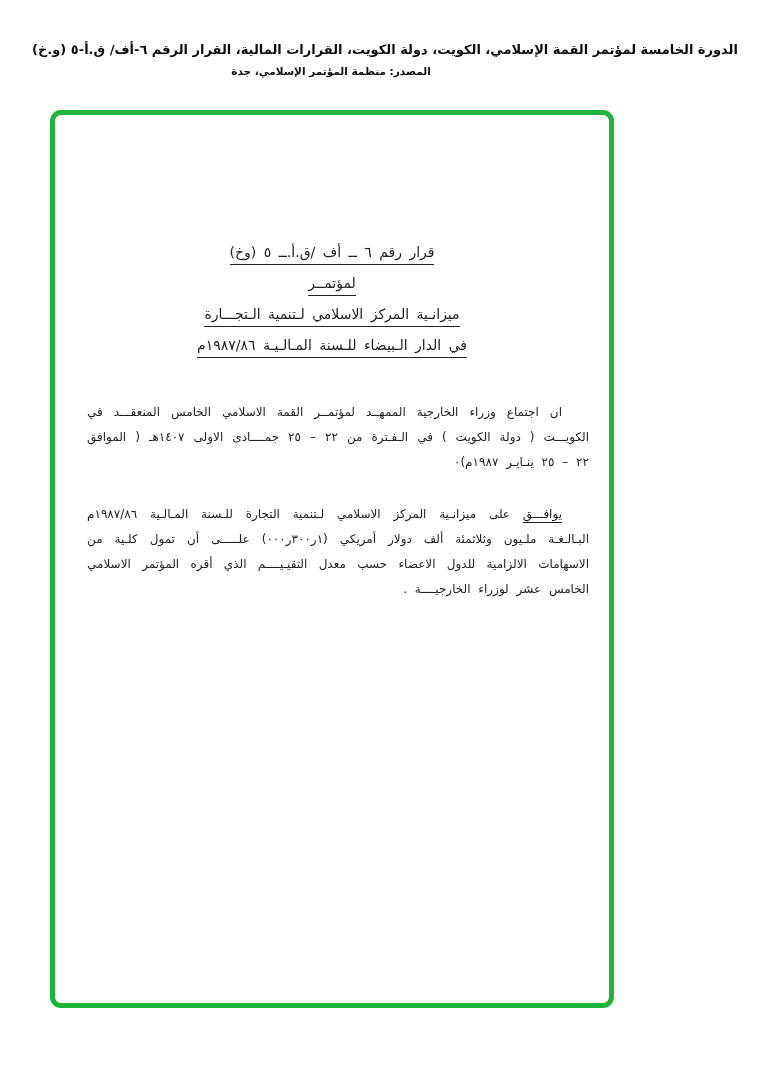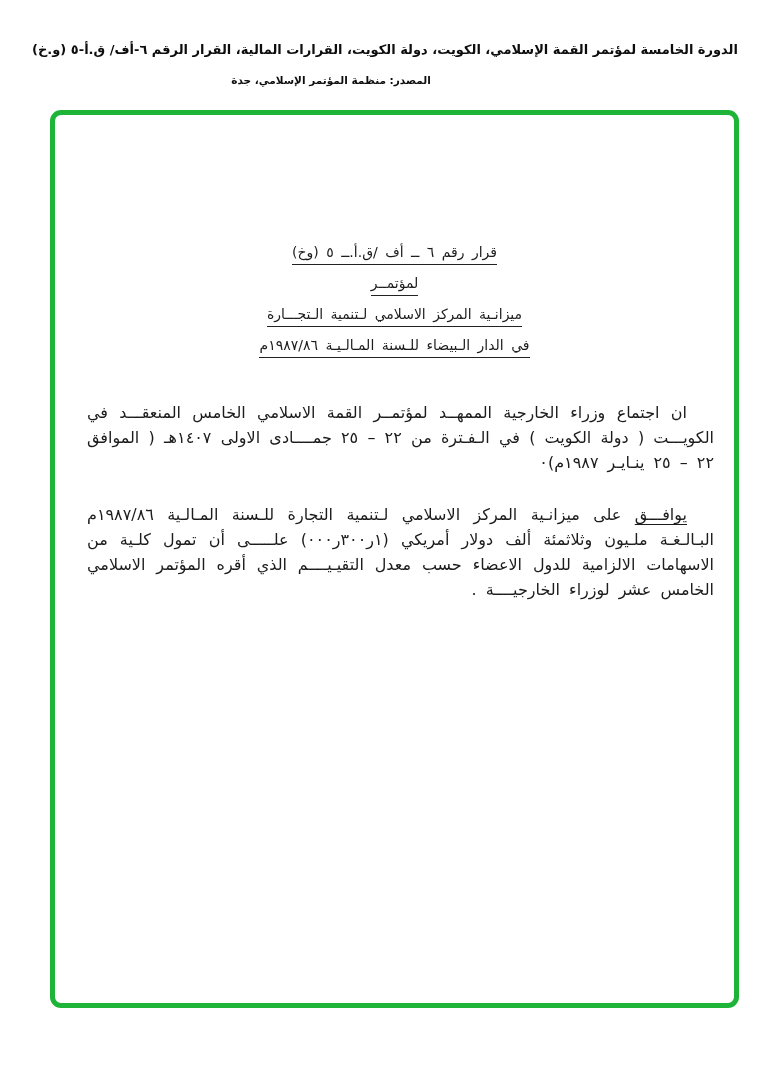--- a/index.html
+++ b/index.html
@@ -23,35 +23,35 @@
     right: 0;
     text-align: center;
     direction: rtl;
     font-size: 13px;
     font-weight: bold;
     color: #0d0d0d;
     white-space: nowrap;
   }
   .hdr-source {
     position: absolute;
-    top: 74px;
+    top: 65px;
     left: 0;
     right: 96px;
     text-align: center;
     direction: rtl;
     font-size: 10.5px;
     font-weight: bold;
     color: #0d0d0d;
   }
   
   .doc-frame {
     position: absolute;
     left: 50px;
     top: 110px;
-    width: 689px;
+    width: 564px;
     height: 898px;
     box-sizing: border-box;
     border: 5px solid #1eb438;
     border-radius: 11px;
     background: #ffffff;
   }
   .doc-inner {
     position: relative;
     width: 100%;
     height: 100%;
@@ -70,21 +70,21 @@
     display: inline-block;
     border-bottom: 1.5px solid #222222;
     padding-bottom: 3px;
     font-size: 14px;
     word-spacing: 3px;
   }
   
   .doc-body {
     margin-top: 42px;
     padding: 0 20px 0 32px; 
-    font-size: 16px;
+    font-size: 12px;
     line-height: 25px;
     text-align: justify;
     word-spacing: 4px;
   }
   .para {
     margin: 0 0 27px 0;
     text-indent: 27px;
   }
   .para.gap-large {
     margin-bottom: 42px;

